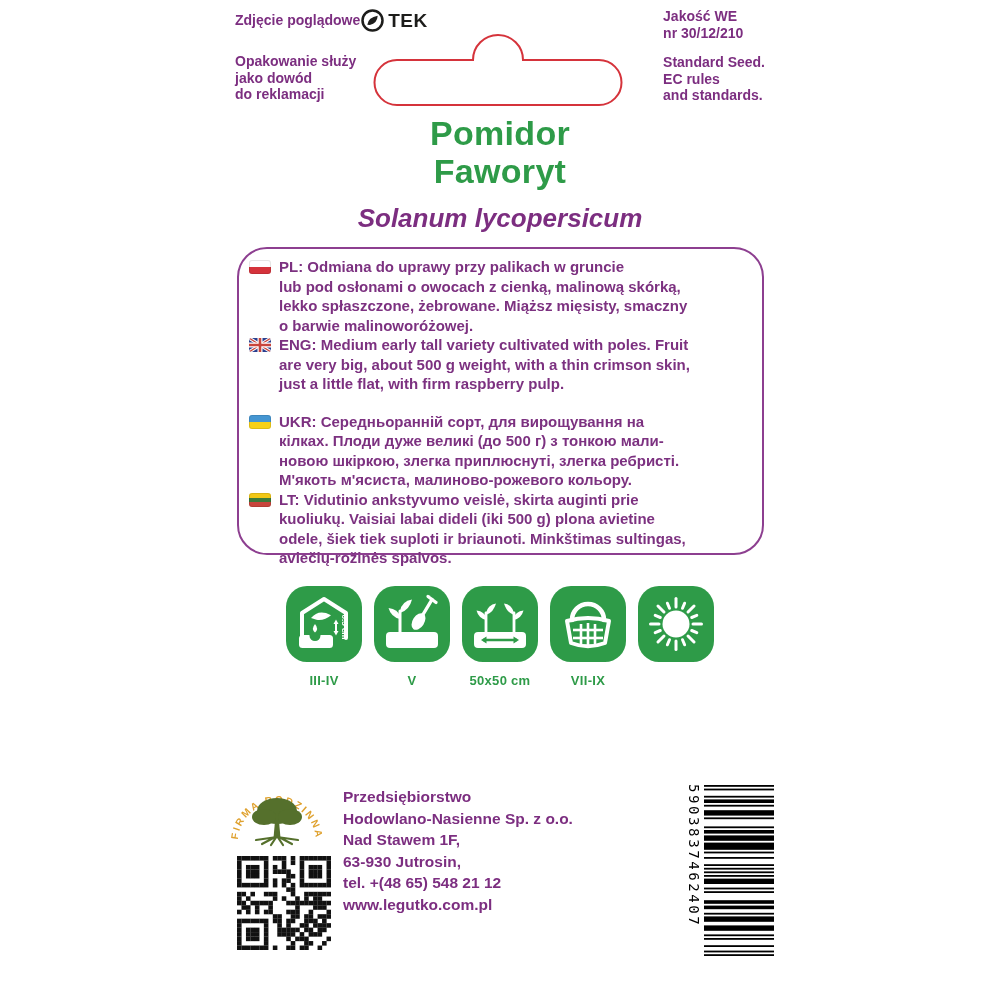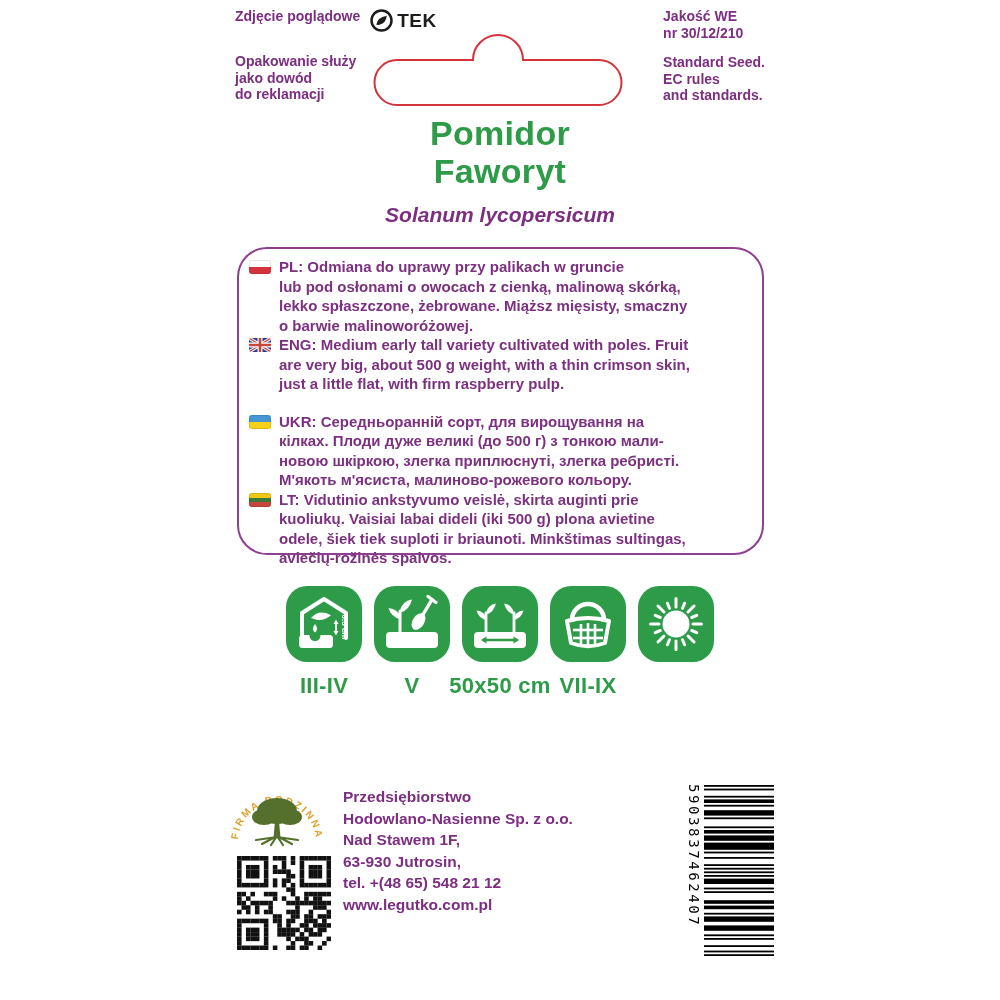--- a/index.html
+++ b/index.html
@@ -4,51 +4,51 @@
 <style>
   * { margin:0; padding:0; box-sizing:border-box; }
   body { background:#fff; }
   .page { position:relative; width:1000px; height:1000px; background:#ffffff;
           font-family:"Liberation Sans", sans-serif; overflow:hidden; margin:0 auto; }
 
   .pre { white-space:pre-line; }
   .purple-note { color:#7c2e80; font-size:14px; font-weight:600; line-height:16.5px; }
 
   #top-left { position:absolute; left:235px; top:8px; }
-  .preview-row { display:flex; align-items:flex-start; gap:9px; }
+  .preview-row { display:flex; align-items:center; }
   .tek-wrap { display:flex; align-items:center; gap:3px; color:#1d1d1b; font-weight:700; font-size:19px; letter-spacing:.5px; }
   #packaging-note { margin-top:20px; }
 
   #top-right { position:absolute; right:235px; top:8px; text-align:left; }
   #standard-note { margin-top:13px; }
 
   #hang-tab { position:absolute; left:373px; top:34px; }
 
   #title-block { position:absolute; left:0; right:0; top:114px; text-align:center;
                  color:#2e9b48; font-size:34px; font-weight:800; line-height:38px; letter-spacing:.3px; }
   #latin-name { position:absolute; left:0; right:0; top:203px; text-align:center;
-                color:#7c2e80; font-style:italic; font-weight:700; font-size:21px; }
+                color:#7c2e80; font-style:italic; font-weight:700; font-size:26px; }
 
   #desc-box { position:absolute; left:237px; top:247px; width:527px; height:308px;
               border:2px solid #8d3f90; border-radius:30px; padding:8px 12px 0 10px; }
   .desc-row { display:flex; gap:8px; }
   .desc-row.gap-top { margin-top:18px; }
   .flag { width:22px; height:14px; border-radius:3px; flex:0 0 auto; margin-top:3px;
           overflow:hidden; box-shadow:inset 0 0 0 1px rgba(0,0,0,.10); }
   .flag.pl { background:linear-gradient(#ffffff 0 50%, #d5333b 50% 100%); }
   .flag.ua { background:linear-gradient(#4596d2 0 50%, #f7d117 50% 100%); }
   .flag.lt { background:linear-gradient(#f1c716 0 33.4%, #3c7a3c 33.4% 66.7%, #c8453c 66.7% 100%); }
   .flag.gb svg { display:block; }
   .desc-text { font-size:15px; font-weight:600; color:#7c3180; line-height:19.5px; }
 
   #icons-row { position:absolute; top:586px; left:0; right:0; display:flex; justify-content:center; gap:12px; }
   .icon-cell { width:76px; display:flex; flex-direction:column; align-items:center; }
   .icon-box { width:76px; height:76px; background:#2e9b48; border-radius:21px;
               display:flex; align-items:center; justify-content:center; }
-  .icon-label { margin-top:11px; color:#2e9b48; font-weight:700; font-size:22px;
+  .icon-label { margin-top:11px; color:#2e9b48; font-weight:700; font-size:13px;
                 letter-spacing:.3px; white-space:nowrap; }
 
   #amateur-note { position:absolute; top:707px; left:0; right:0; text-align:center;
                   color:#7c2e80; font-weight:700; font-size:15px; letter-spacing:.2px; }
 
   #company-logo { position:absolute; left:228px; top:776px; }
   #qr-code { position:absolute; left:237px; top:856px; }
   #address-block { position:absolute; left:343px; top:786px; color:#7c2e80;
                    font-size:15.5px; font-weight:600; line-height:21.5px; }
   #barcode-digits { position:absolute; left:702px; top:784px; transform:rotate(90deg);

